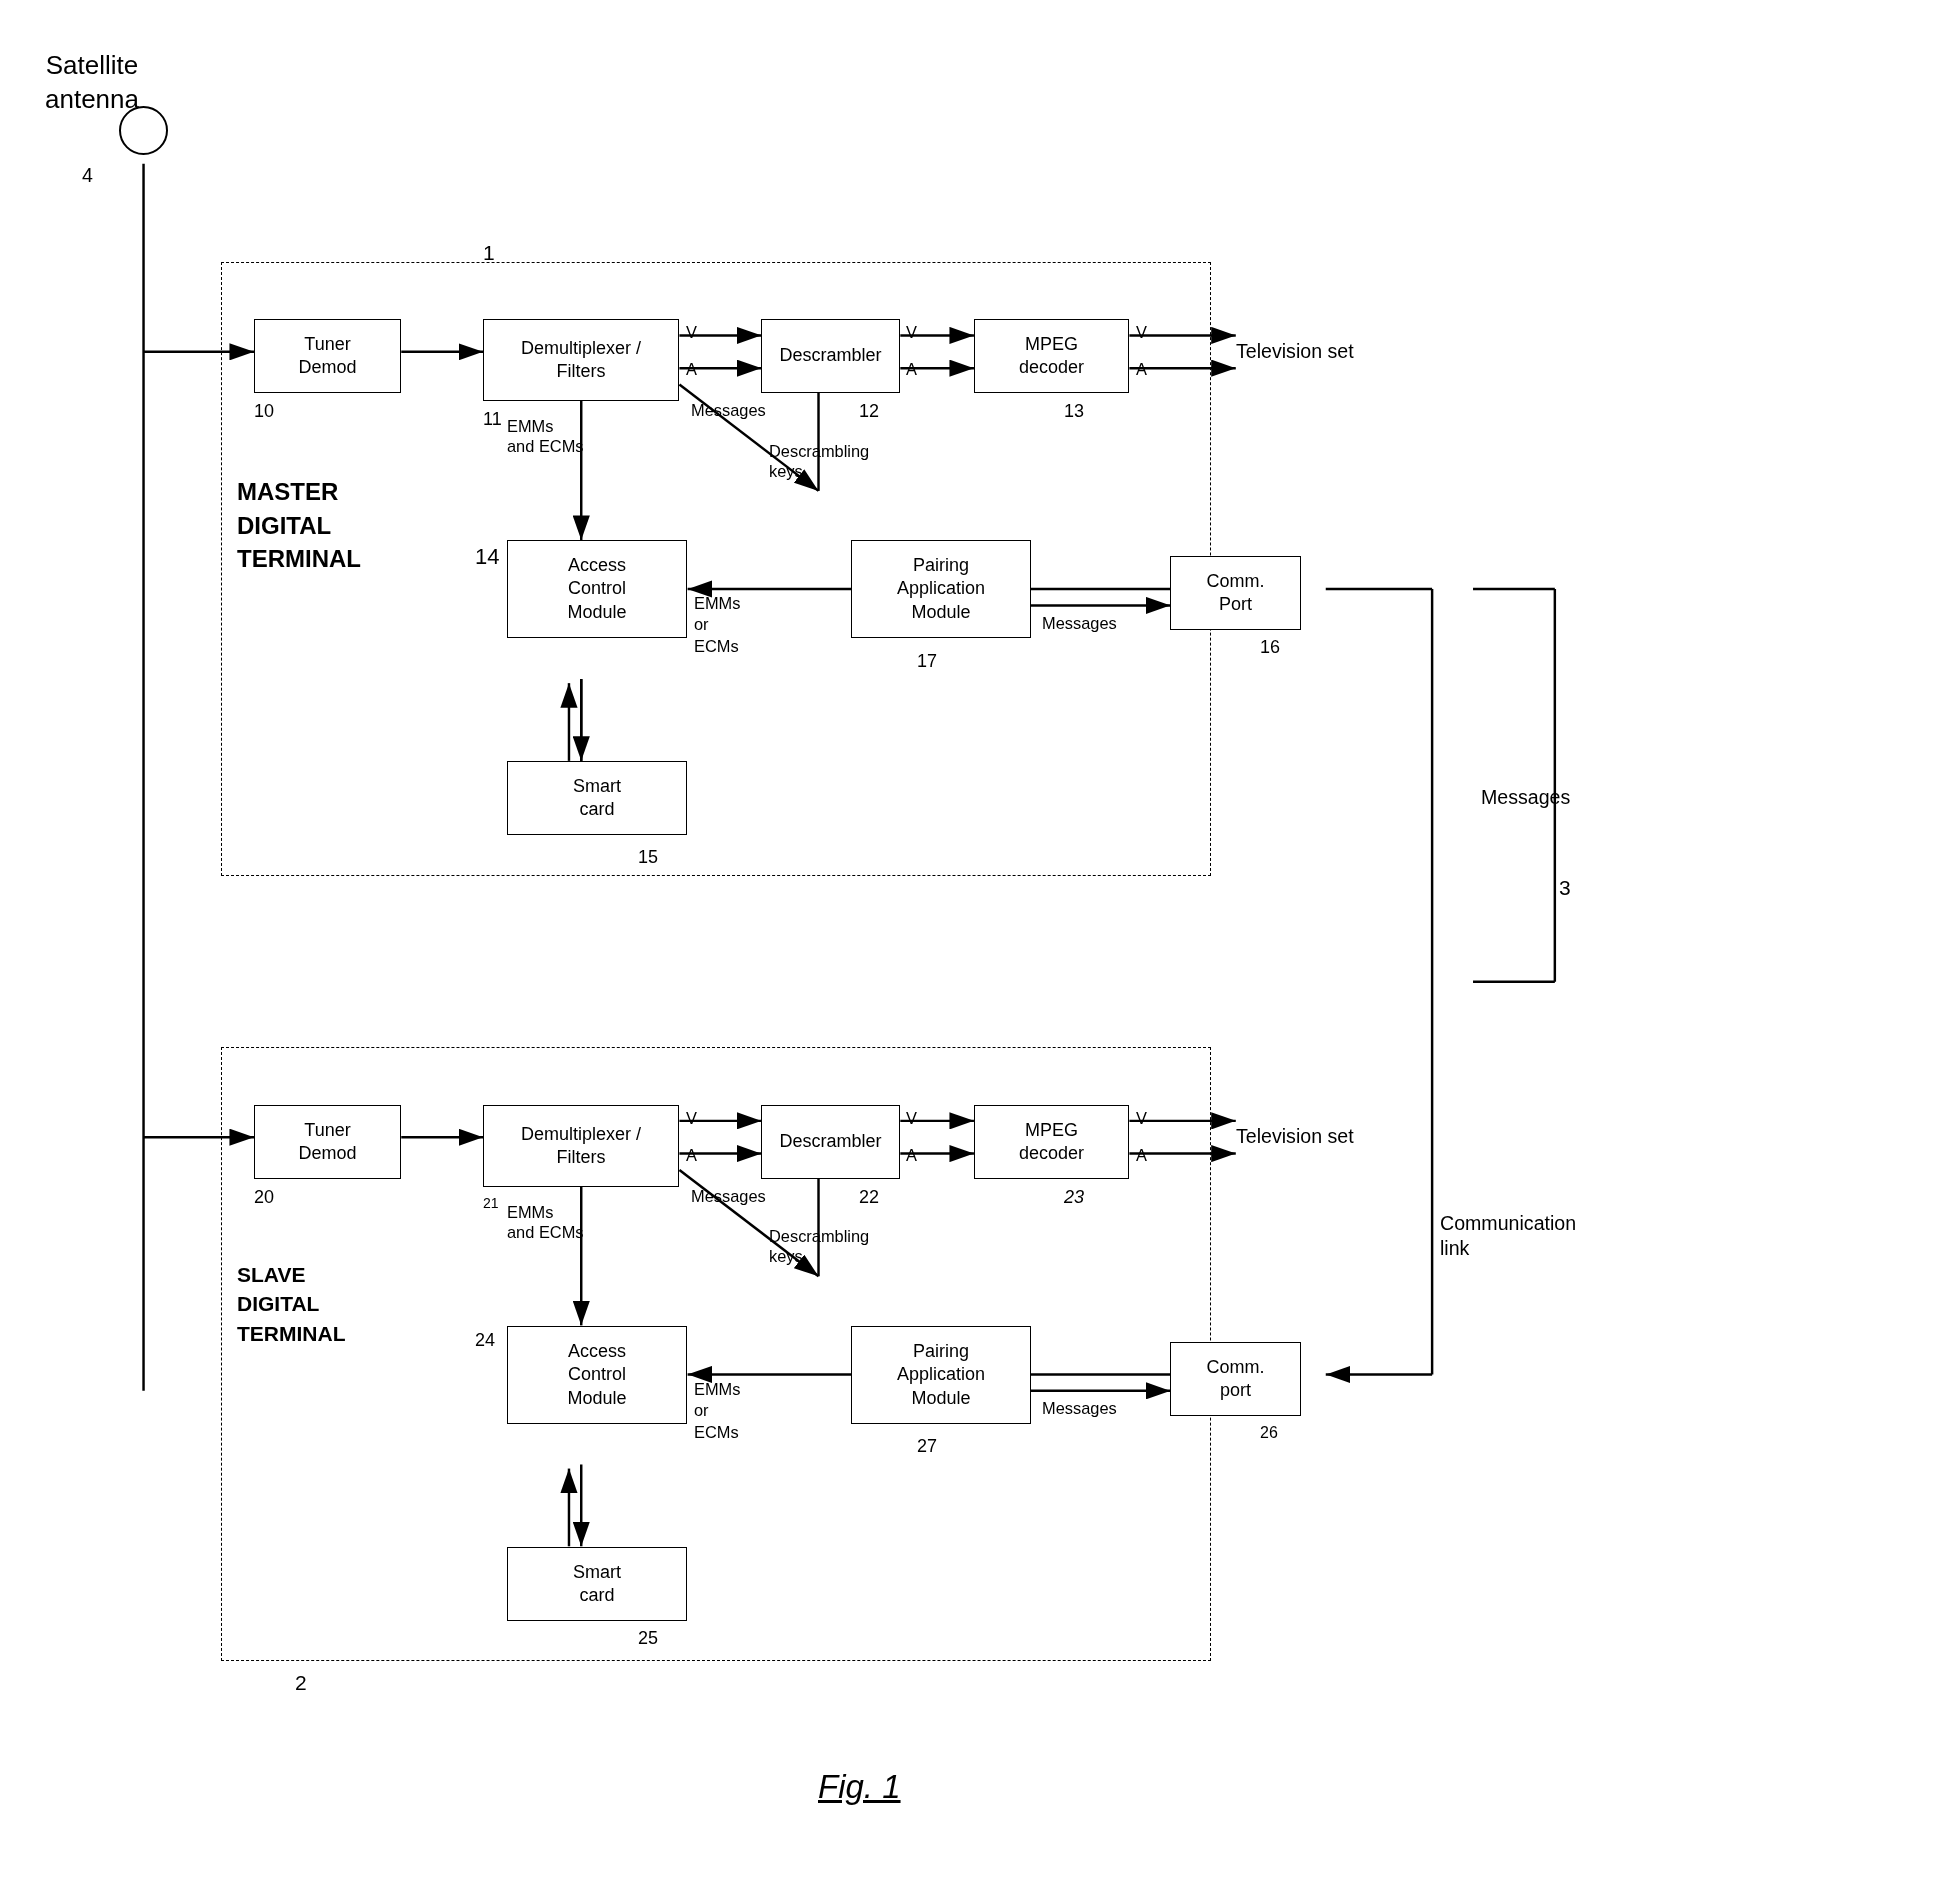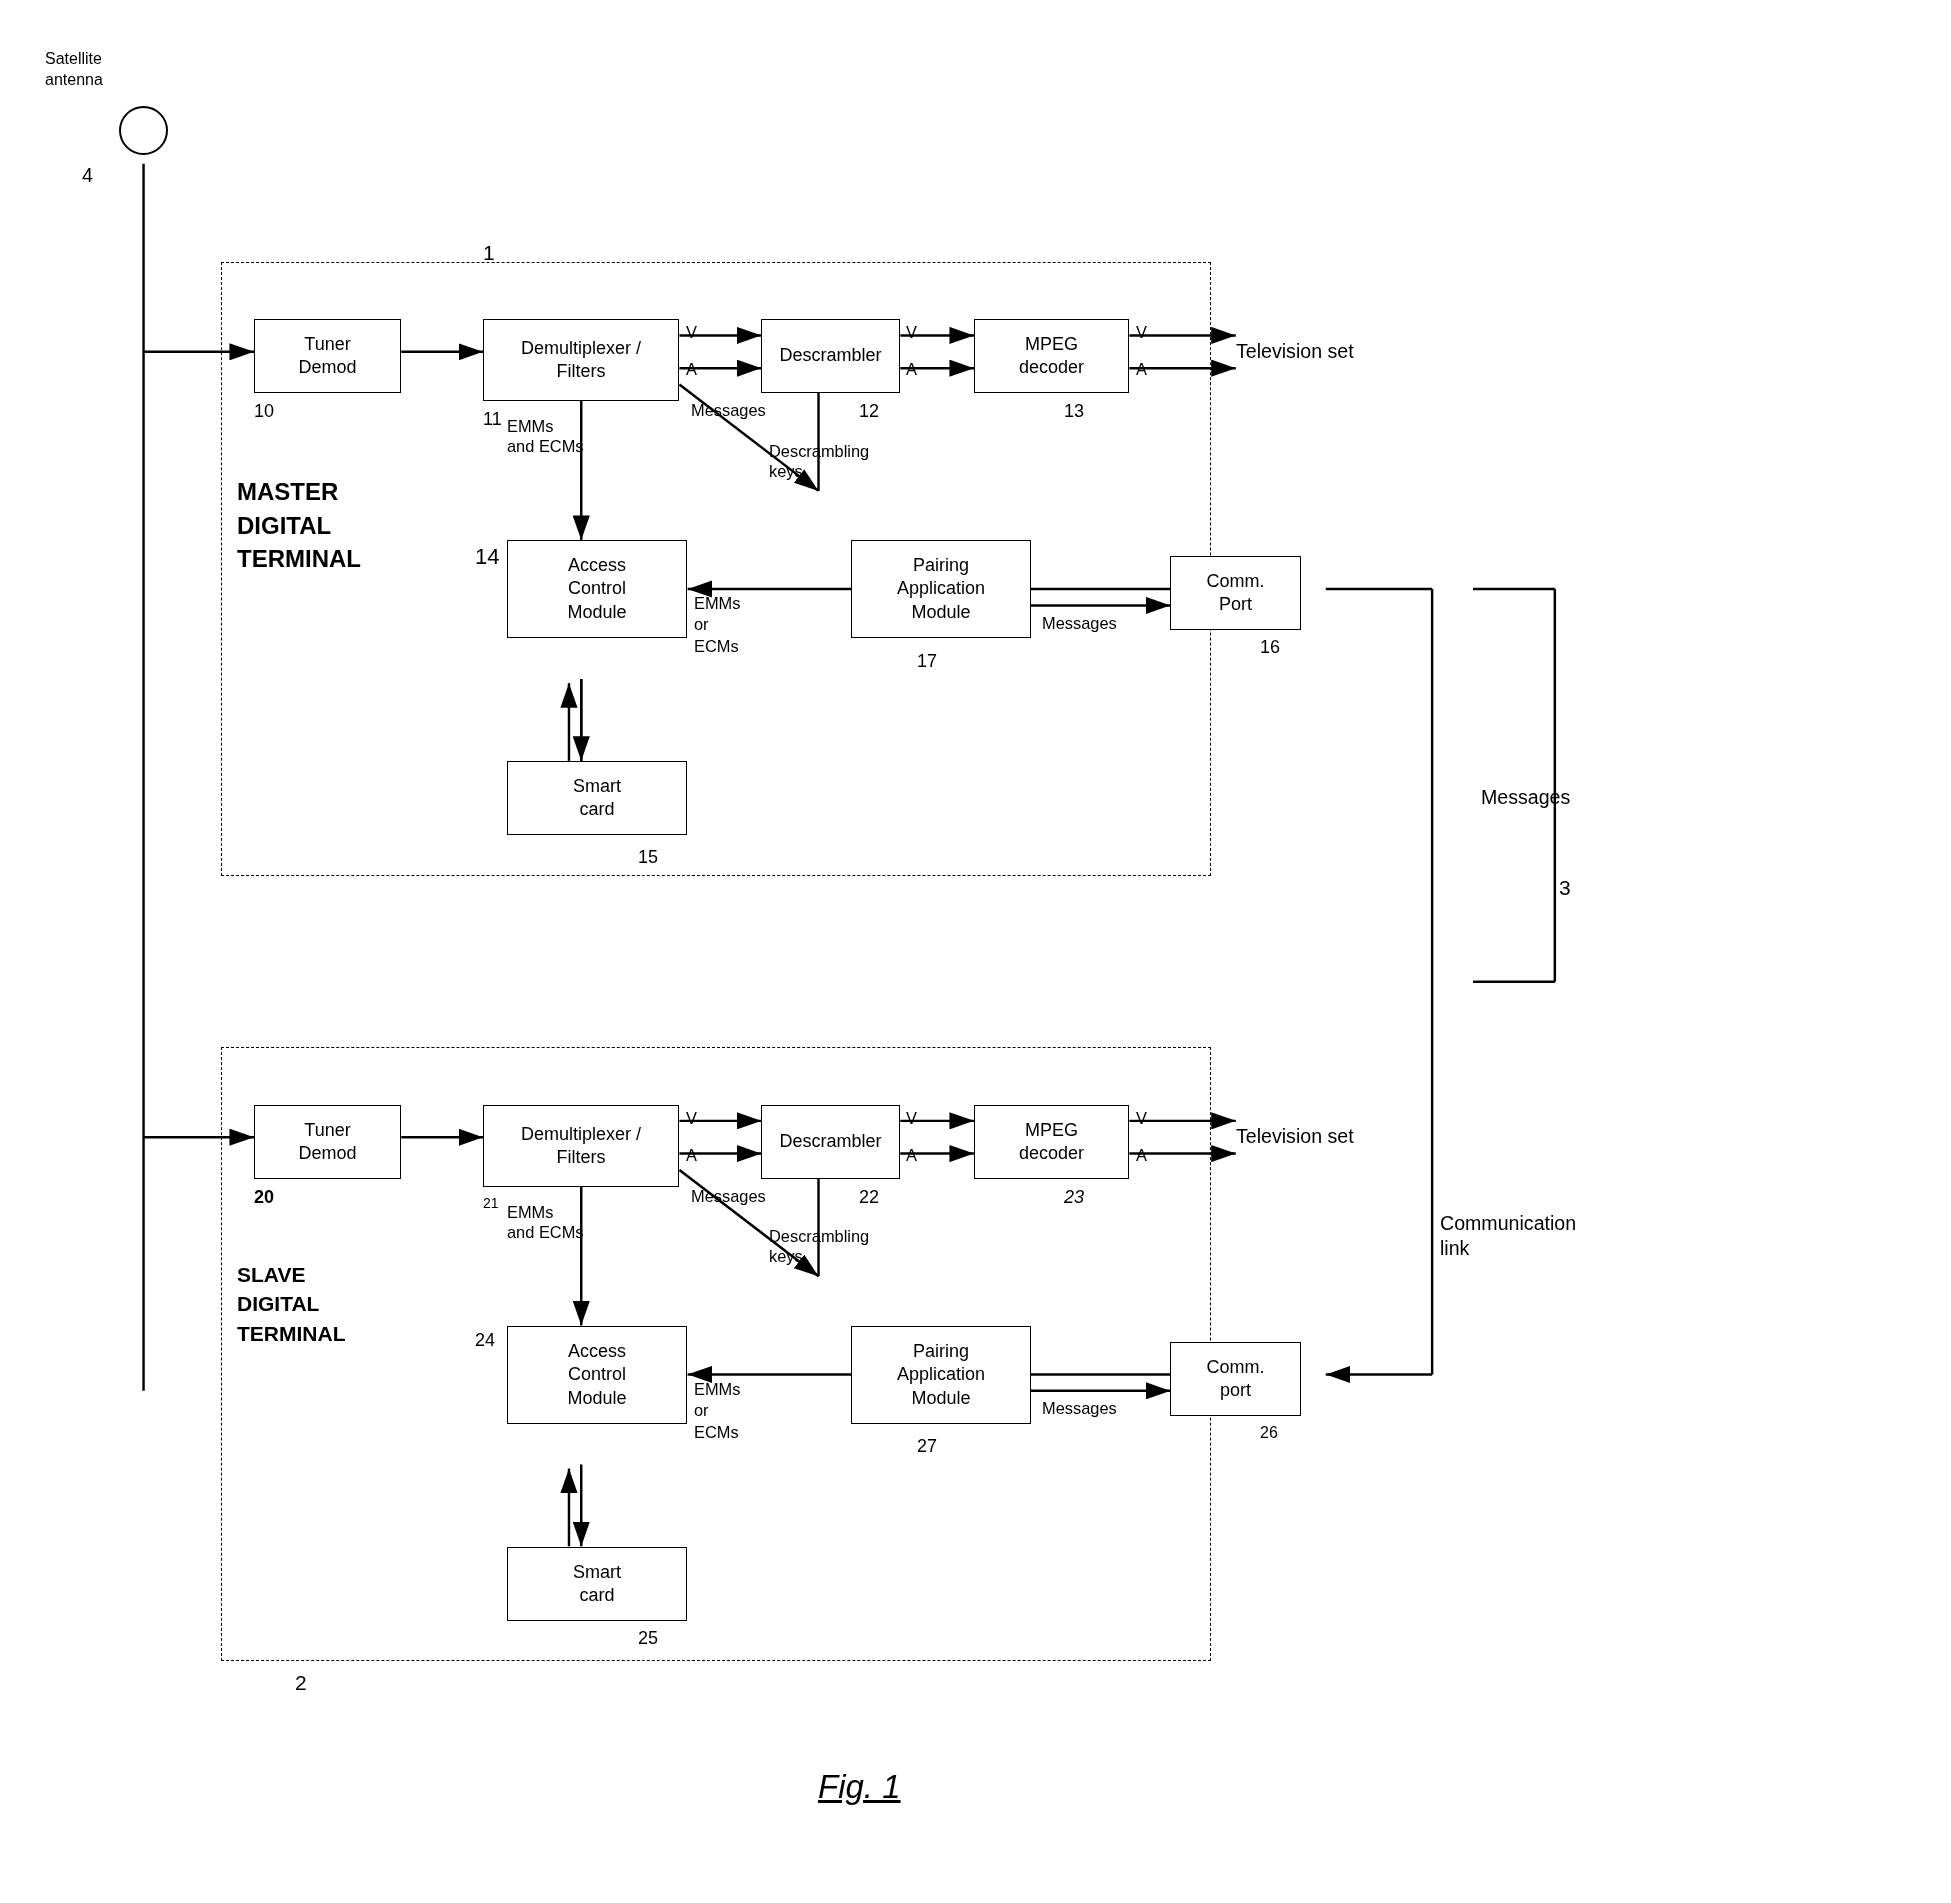--- a/index.html
+++ b/index.html
@@ -163,21 +163,21 @@
     <line x1="1620" y1="720" x2="1750" y2="720" stroke="#000" stroke-width="3"></line>
     <line x1="1750" y1="720" x2="1750" y2="1680" stroke="#000" stroke-width="3"></line>
     <line x1="1750" y1="1680" x2="1620" y2="1680" stroke="#000" stroke-width="3" marker-end="url(#arrowhead)"></line>
 
     <line x1="1800" y1="720" x2="1900" y2="720" stroke="#000" stroke-width="3"></line>
     <line x1="1900" y1="720" x2="1900" y2="1200" stroke="#000" stroke-width="3"></line>
     <line x1="1900" y1="1200" x2="1800" y2="1200" stroke="#000" stroke-width="3"></line>
 
   </svg>
 
-  <div class="label" style="left:45px; top:49px; font-size:16px; line-height:1.3;">
+  <div class="label" style="left:45px; top:49px; font-size:26px; line-height:1.3;text-align:center;">
     <span>Satellite<br>antenna</span>
   </div>
 
   <div class="antenna-circle" style="left:119px; top:106px;"></div>
 
   <div class="label" style="left:82px; top:164px; font-size:19.6px;">
     <span>4</span>
   </div>
 
   <div class="dashed-container" style="left:221px; top:262px; width:990px; height:614px;">
@@ -295,21 +295,21 @@
   <div class="label-bold" style="left:237px; top:1260px; font-size:21px; line-height:1.4;">
     SLAVE<br>DIGITAL<br>TERMINAL
   </div>
 
   <div class="label" style="left:295px; top:1671px; font-size:21px;">2</div>
 
   <div class="box" style="left:254px; top:1105px; width:147px; height:74px; font-size:18px;">
     <span>Tuner<br>Demod</span>
   </div>
 
-  <div class="label" style="left:254px; top:1187px; font-size:18px;font-weight:bold;">
+  <div class="label" style="left:254px; top:1187px; font-size:18px;">
     <span>20</span>
   </div>
 
   <div class="box" style="left:483px; top:1105px; width:196px; height:82px; font-size:18px;">
     <span>Demultiplexer /<br>Filters</span>
   </div>
 
   <div class="label" style="left:483px; top:1195px; font-size:14px;">
     <span>21</span>
   </div>

